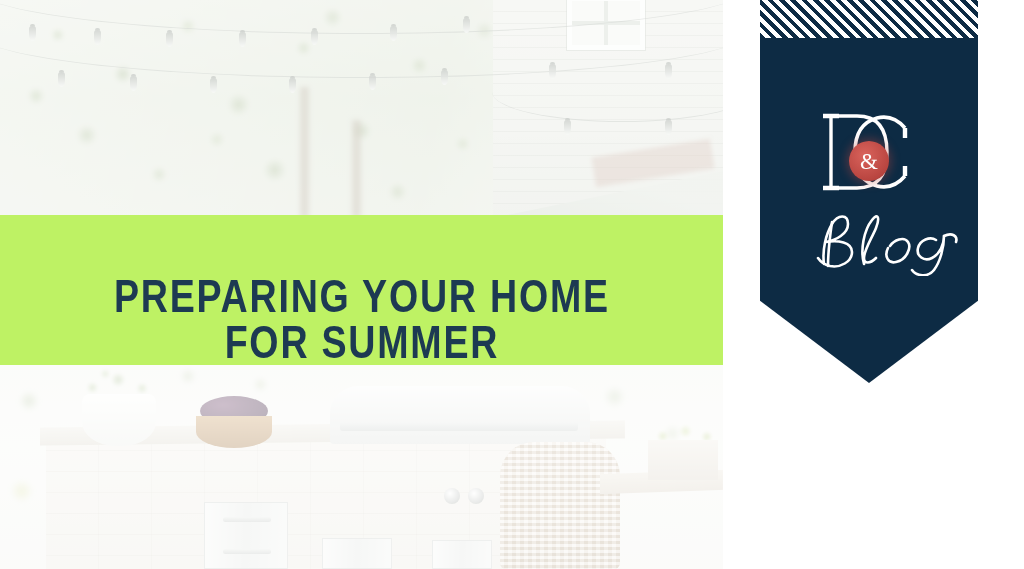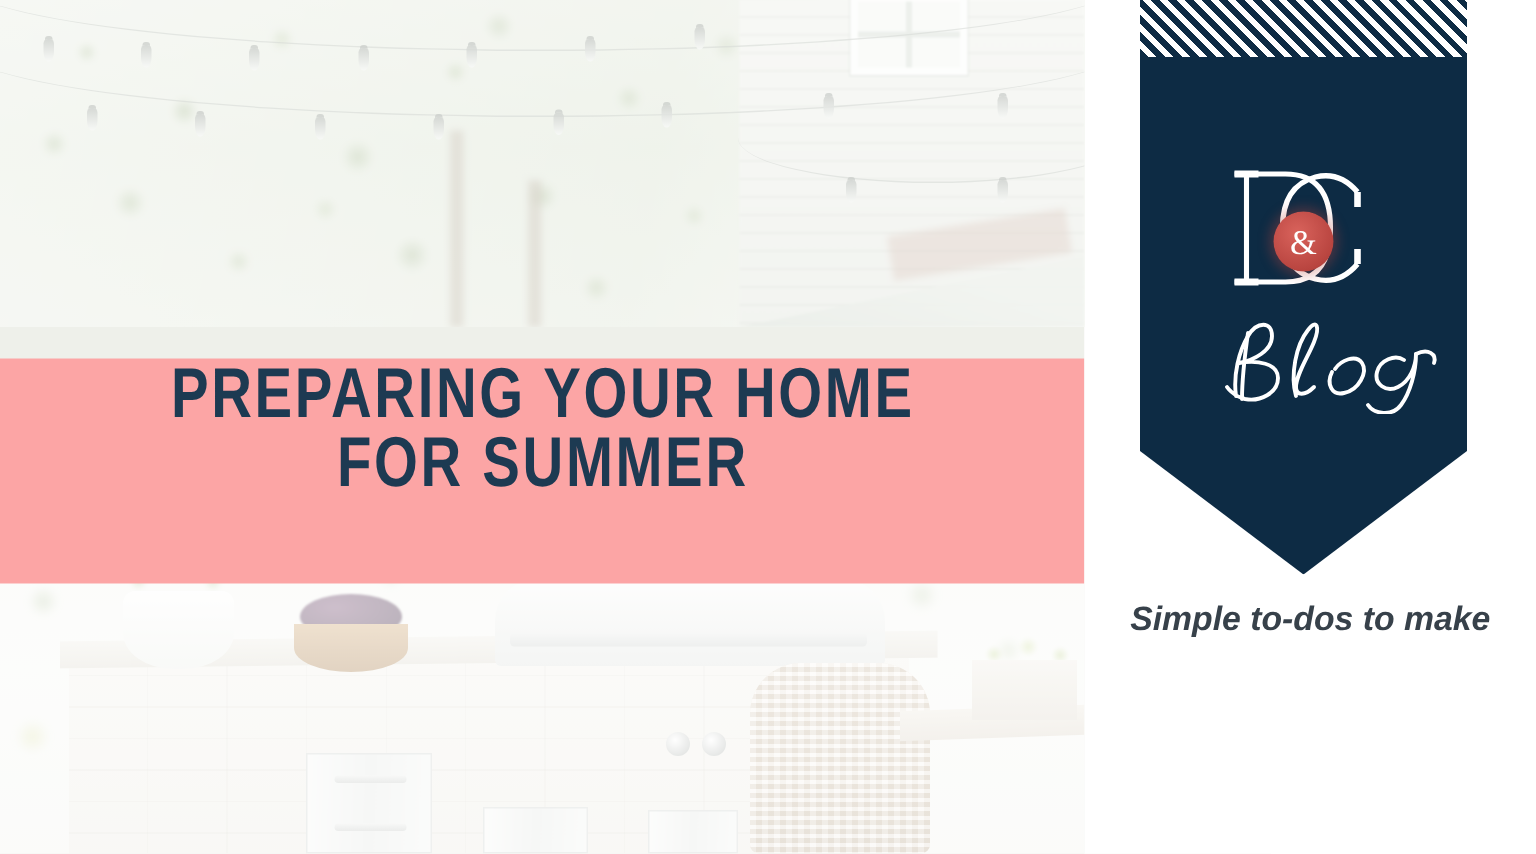--- a/index.html
+++ b/index.html
@@ -137,21 +137,21 @@
                radial-gradient(circle 10px at 52% 40%, rgba(192,212,132,.7), transparent 66%),
                radial-gradient(circle 9px at 80% 60%, rgba(178,200,118,.7), transparent 66%);
              filter:blur(1.2px); }
 
   
   .wash-top { position:absolute; inset:0; background:rgba(255,255,255,.60); pointer-events:none; }
   .wash-bot { position:absolute; inset:0; background:rgba(255,255,255,.66); pointer-events:none; }
 
   
   .title-band { position:absolute; left:0; top:215px; width:723px; height:150px;
-                background:#fca5a5; display:flex; align-items:flex-start; justify-content:center;margin-top:24px; }
+                background:#bef264; display:flex; align-items:flex-end; justify-content:center; }
   .title-text { color:#1d3a52; text-align:center; font-weight:700;
                 font-size:47px; line-height:.98; letter-spacing:2.2px;
                 transform:scaleX(.80); transform-origin:center;
                 white-space:pre-line; font-family:"Liberation Sans", sans-serif; }
 
   
   .right-col { position:absolute; left:723px; top:0; width:301px; height:569px; background:#ffffff; }
 
   .pennant { position:absolute; left:37px; top:0; width:218px; height:383px;
              background:#0d2b44;
@@ -308,16 +308,15 @@
                      C180 48 184 38 184 30 C184 42 180 56 174 64
                      C168 72 156 70 152 64"></path>
 
             <path d="M184 30 C192 26 198 30 196 36"></path>
           </g>
         </svg>
       </div>
     </div>
 
     <div class="caption">
-      <div>Simple to-dos to make</div>
     </div>
   </div>
 </div>
 
 </body></html>

